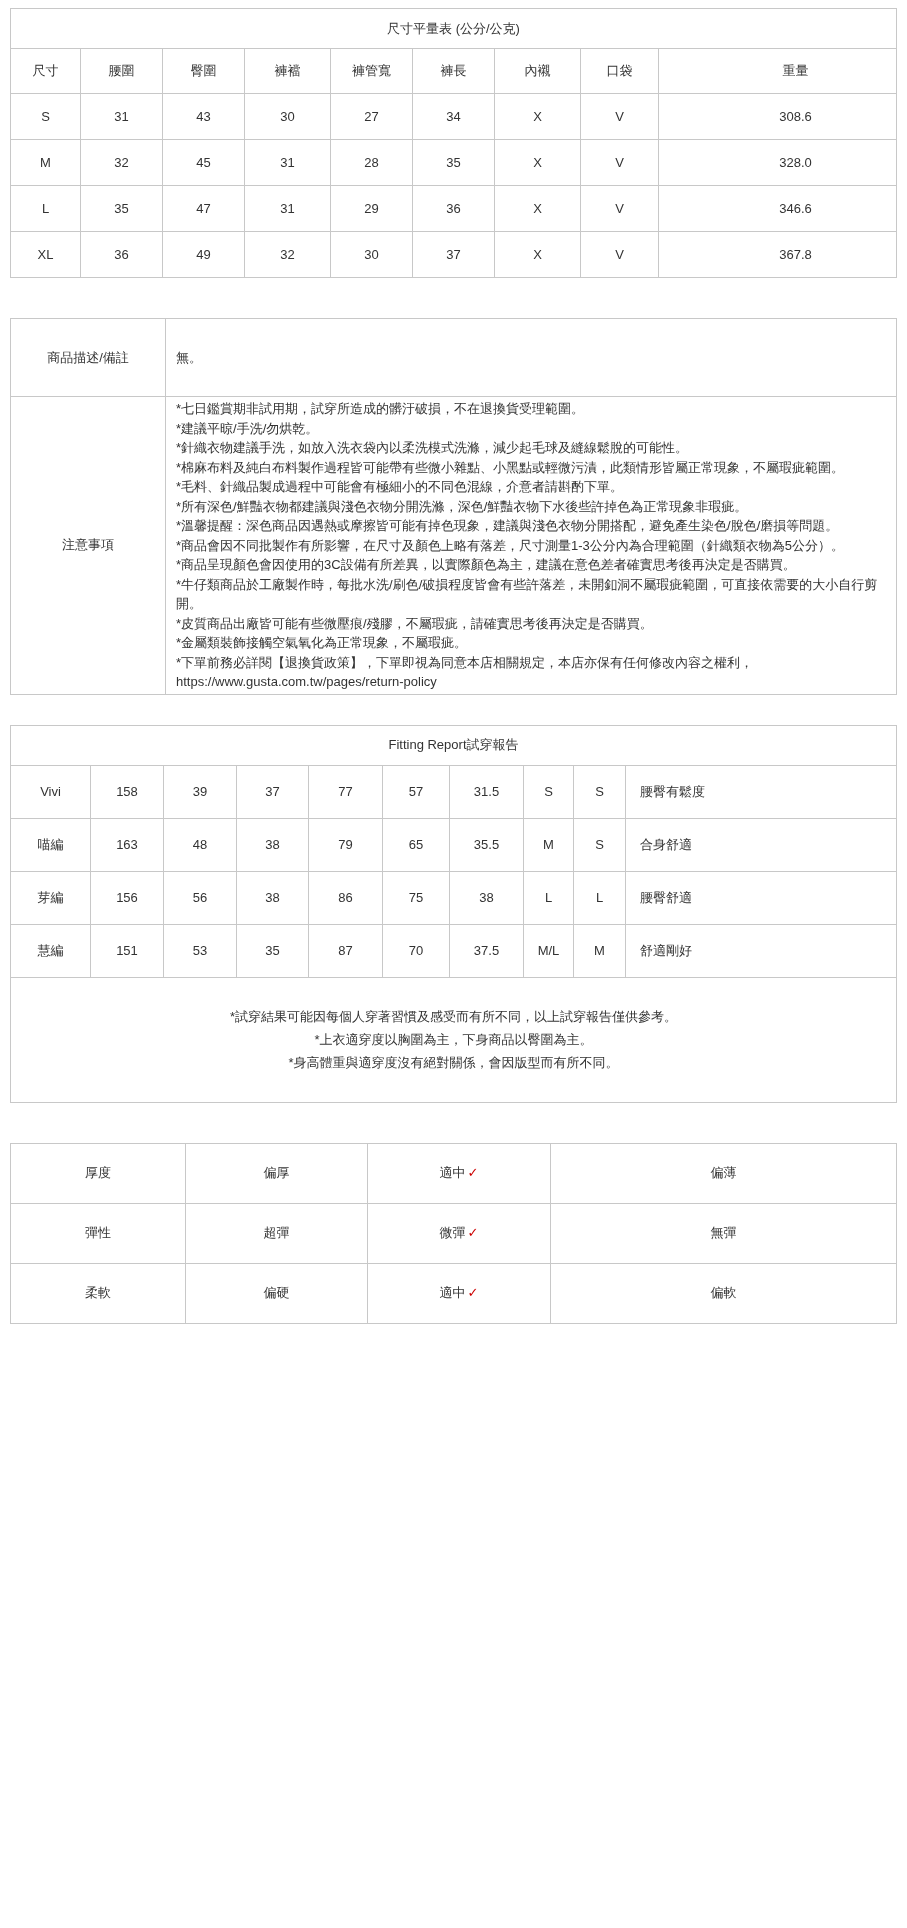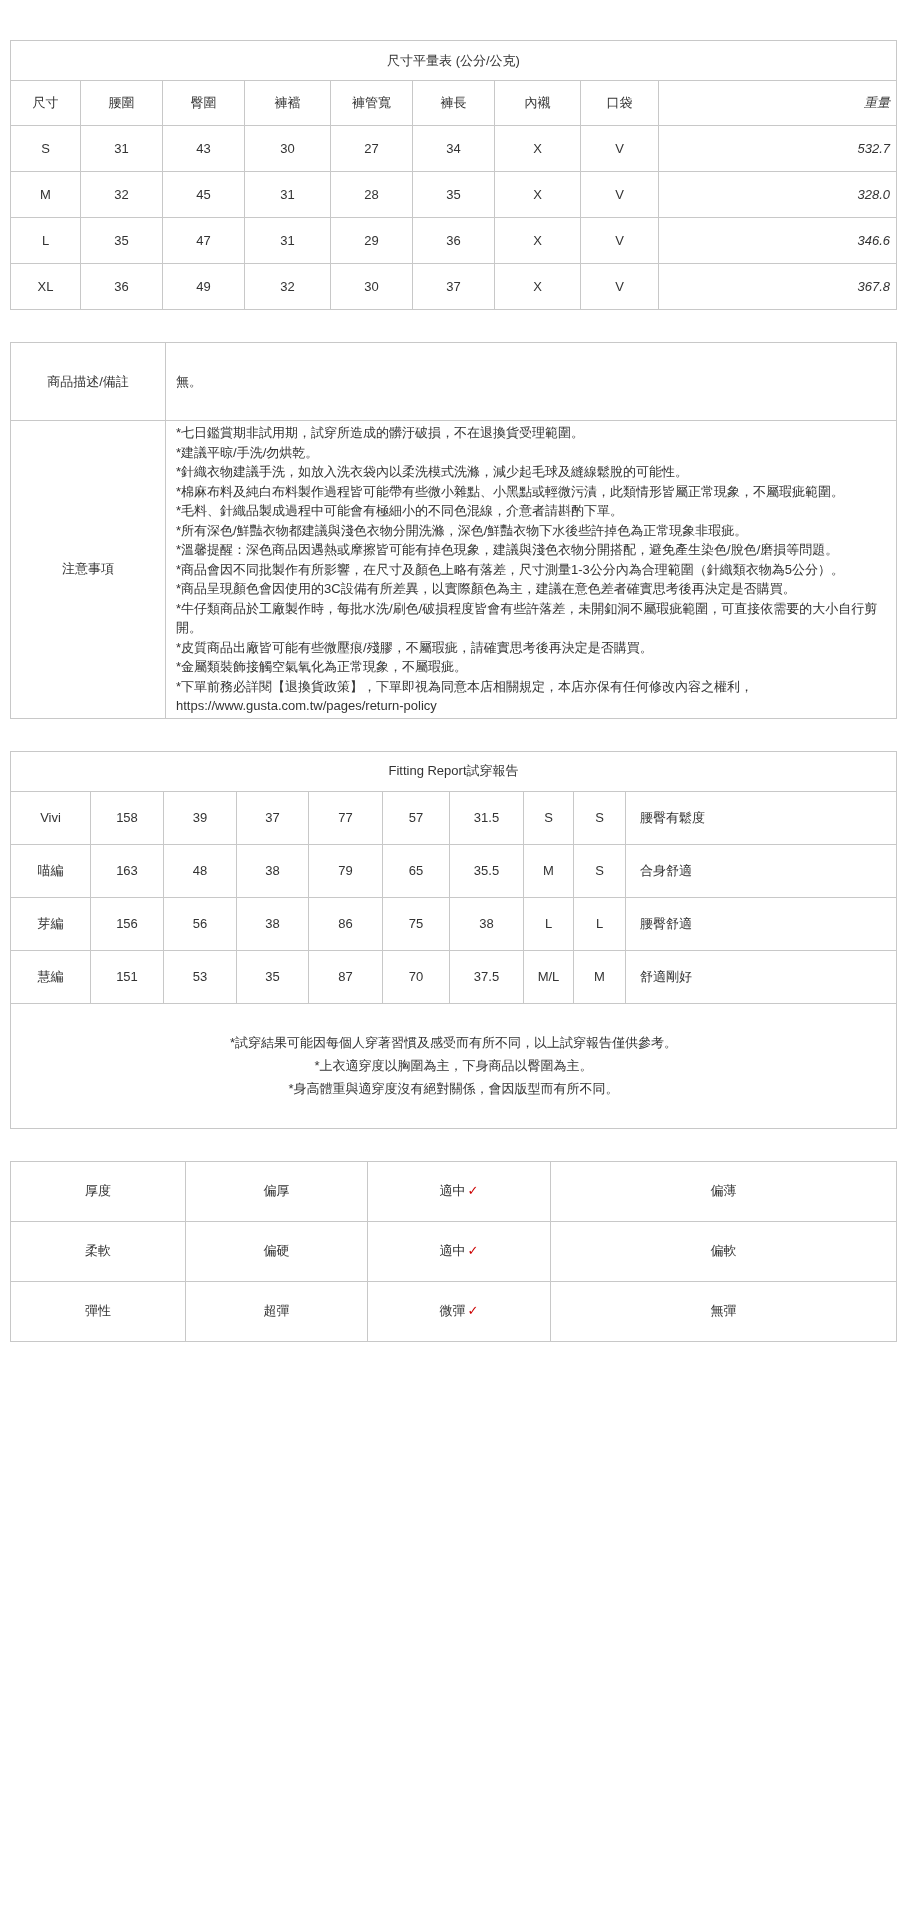--- a/index.html
+++ b/index.html
@@ -10,35 +10,34 @@
     color: #333333;
     font-family: "Liberation Sans", "DejaVu Sans", sans-serif;
     font-size: 13px;
   }
   .page { padding: 8px 10px 40px 10px; }
 
   table.tbl {
     width: 100%;
     border-collapse: collapse;
     table-layout: fixed;
-    margin-top: 32px;
   }
   table.tbl td {
     border: 1px solid #c8c8c8;
     text-align: center;
     vertical-align: middle;
     padding: 4px 6px;
     word-break: break-word;
   }
 
   
   .size-table .title-cell { height: 40px; }
   .size-table .head-row td { height: 45px; }
   .size-table .data-row td { height: 46px; }
-  .size-table td.wide-left { text-align: right; padding-left: 42px; font-style: italic; }
+  .size-table td.wide-left { text-align: center; padding-left: 42px; }
 
   
   .desc-table { margin-top: 40px; }
   .desc-table .label-cell { }
   .desc-table .desc-row td { height: 78px; }
   .desc-table td.desc-content { text-align: left; padding-left: 10px; }
   .desc-table td.notice-content {
     text-align: left;
     padding: 2px 10px;
     line-height: 1.5;
@@ -100,21 +99,21 @@
       </tr>
       <tr class="data-row">
         <td>S</td>
         <td>31</td>
         <td>43</td>
         <td>30</td>
         <td>27</td>
         <td>34</td>
         <td>X</td>
         <td>V</td>
-        <td class="wide-left">532.7</td>
+        <td class="wide-left">308.6</td>
       </tr>
       <tr class="data-row">
         <td>M</td>
         <td>32</td>
         <td>45</td>
         <td>31</td>
         <td>28</td>
         <td>35</td>
         <td>X</td>
         <td>V</td>
@@ -265,39 +264,39 @@
           <span>偏厚</span>
         </td>
         <td>
           <span>適中</span><span class="check" style="color: rgb(204, 0, 0);">✓</span>
         </td>
         <td>
           <span>偏薄</span>
         </td>
       </tr>
       <tr>
+        <td>彈性</td>
+        <td>
+          <span>超彈</span>
+        </td>
+        <td>
+          <span>微彈</span><span class="check" style="color: rgb(204, 0, 0);">✓</span>
+        </td>
+        <td>
+          <span>無彈</span>
+        </td>
+      </tr>
+      <tr>
         <td>柔軟</td>
         <td>
           <span>偏硬</span>
         </td>
         <td>
           <span>適中</span><span class="check" style="color: rgb(204, 0, 0);">✓</span>
         </td>
         <td>
           <span>偏軟</span>
-        </td>
-      </tr>
-      <tr>
-        <td>彈性</td>
-        <td>
-          <span>超彈</span>
-        </td>
-        <td>
-          <span>微彈</span><span class="check" style="color: rgb(204, 0, 0);">✓</span>
-        </td>
-        <td>
-          <span>無彈</span>
         </td>
       </tr>
     </tbody>
   </table>
 
 </div>
 
 </body></html>

